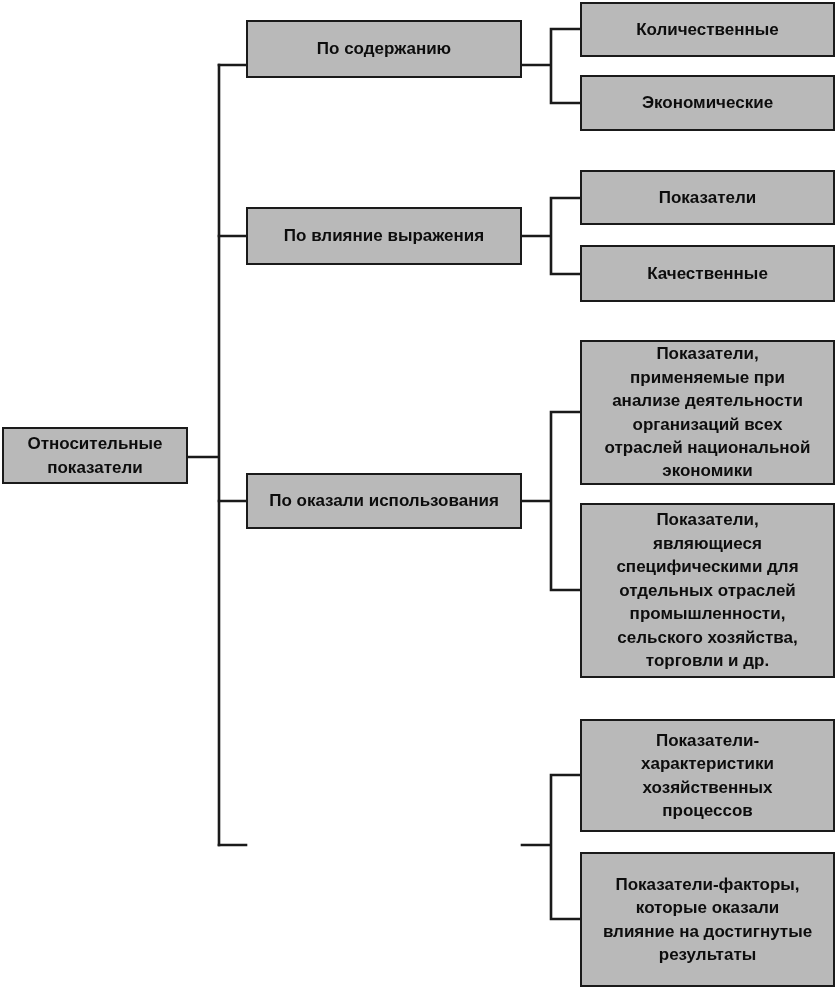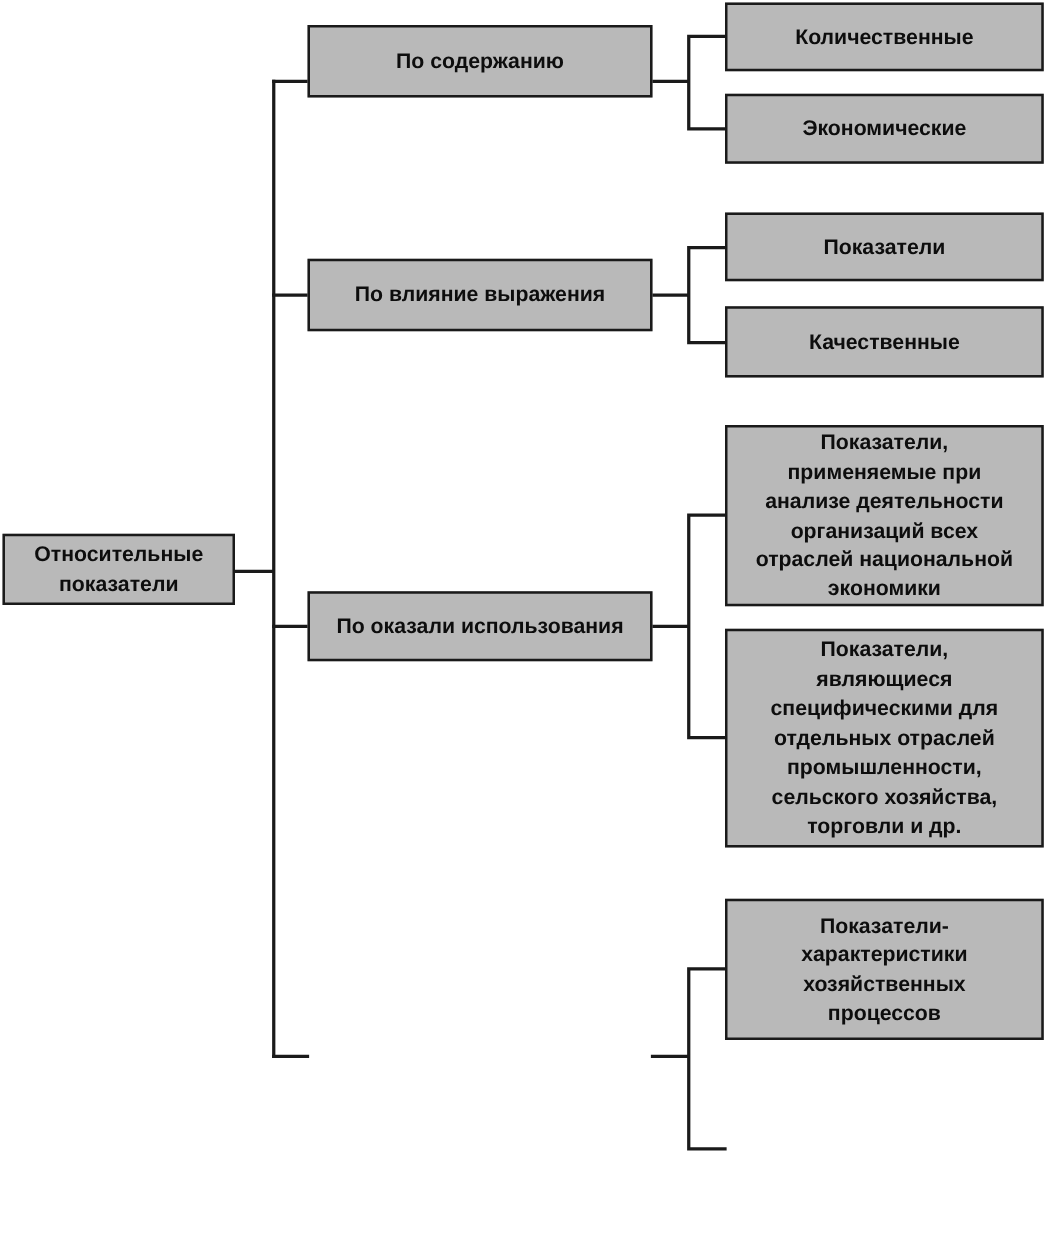--- a/index.html
+++ b/index.html
@@ -104,14 +104,20 @@
 сельского хозяйства,
 торговли и др.</span>
   </div>
 
   <div class="node" style="left:580px;top:719px;width:255px;height:113px">
     <span class="lbl">Показатели-
 характеристики
 хозяйственных
 процессов</span>
   </div>
+  <div class="node" style="left:580px;top:852px;width:255px;height:135px">
+    <span class="lbl">Показатели-факторы,
+которые оказали
+влияние на достигнутые
+результаты</span>
+  </div>
 
 </div>
 
 </body></html>

